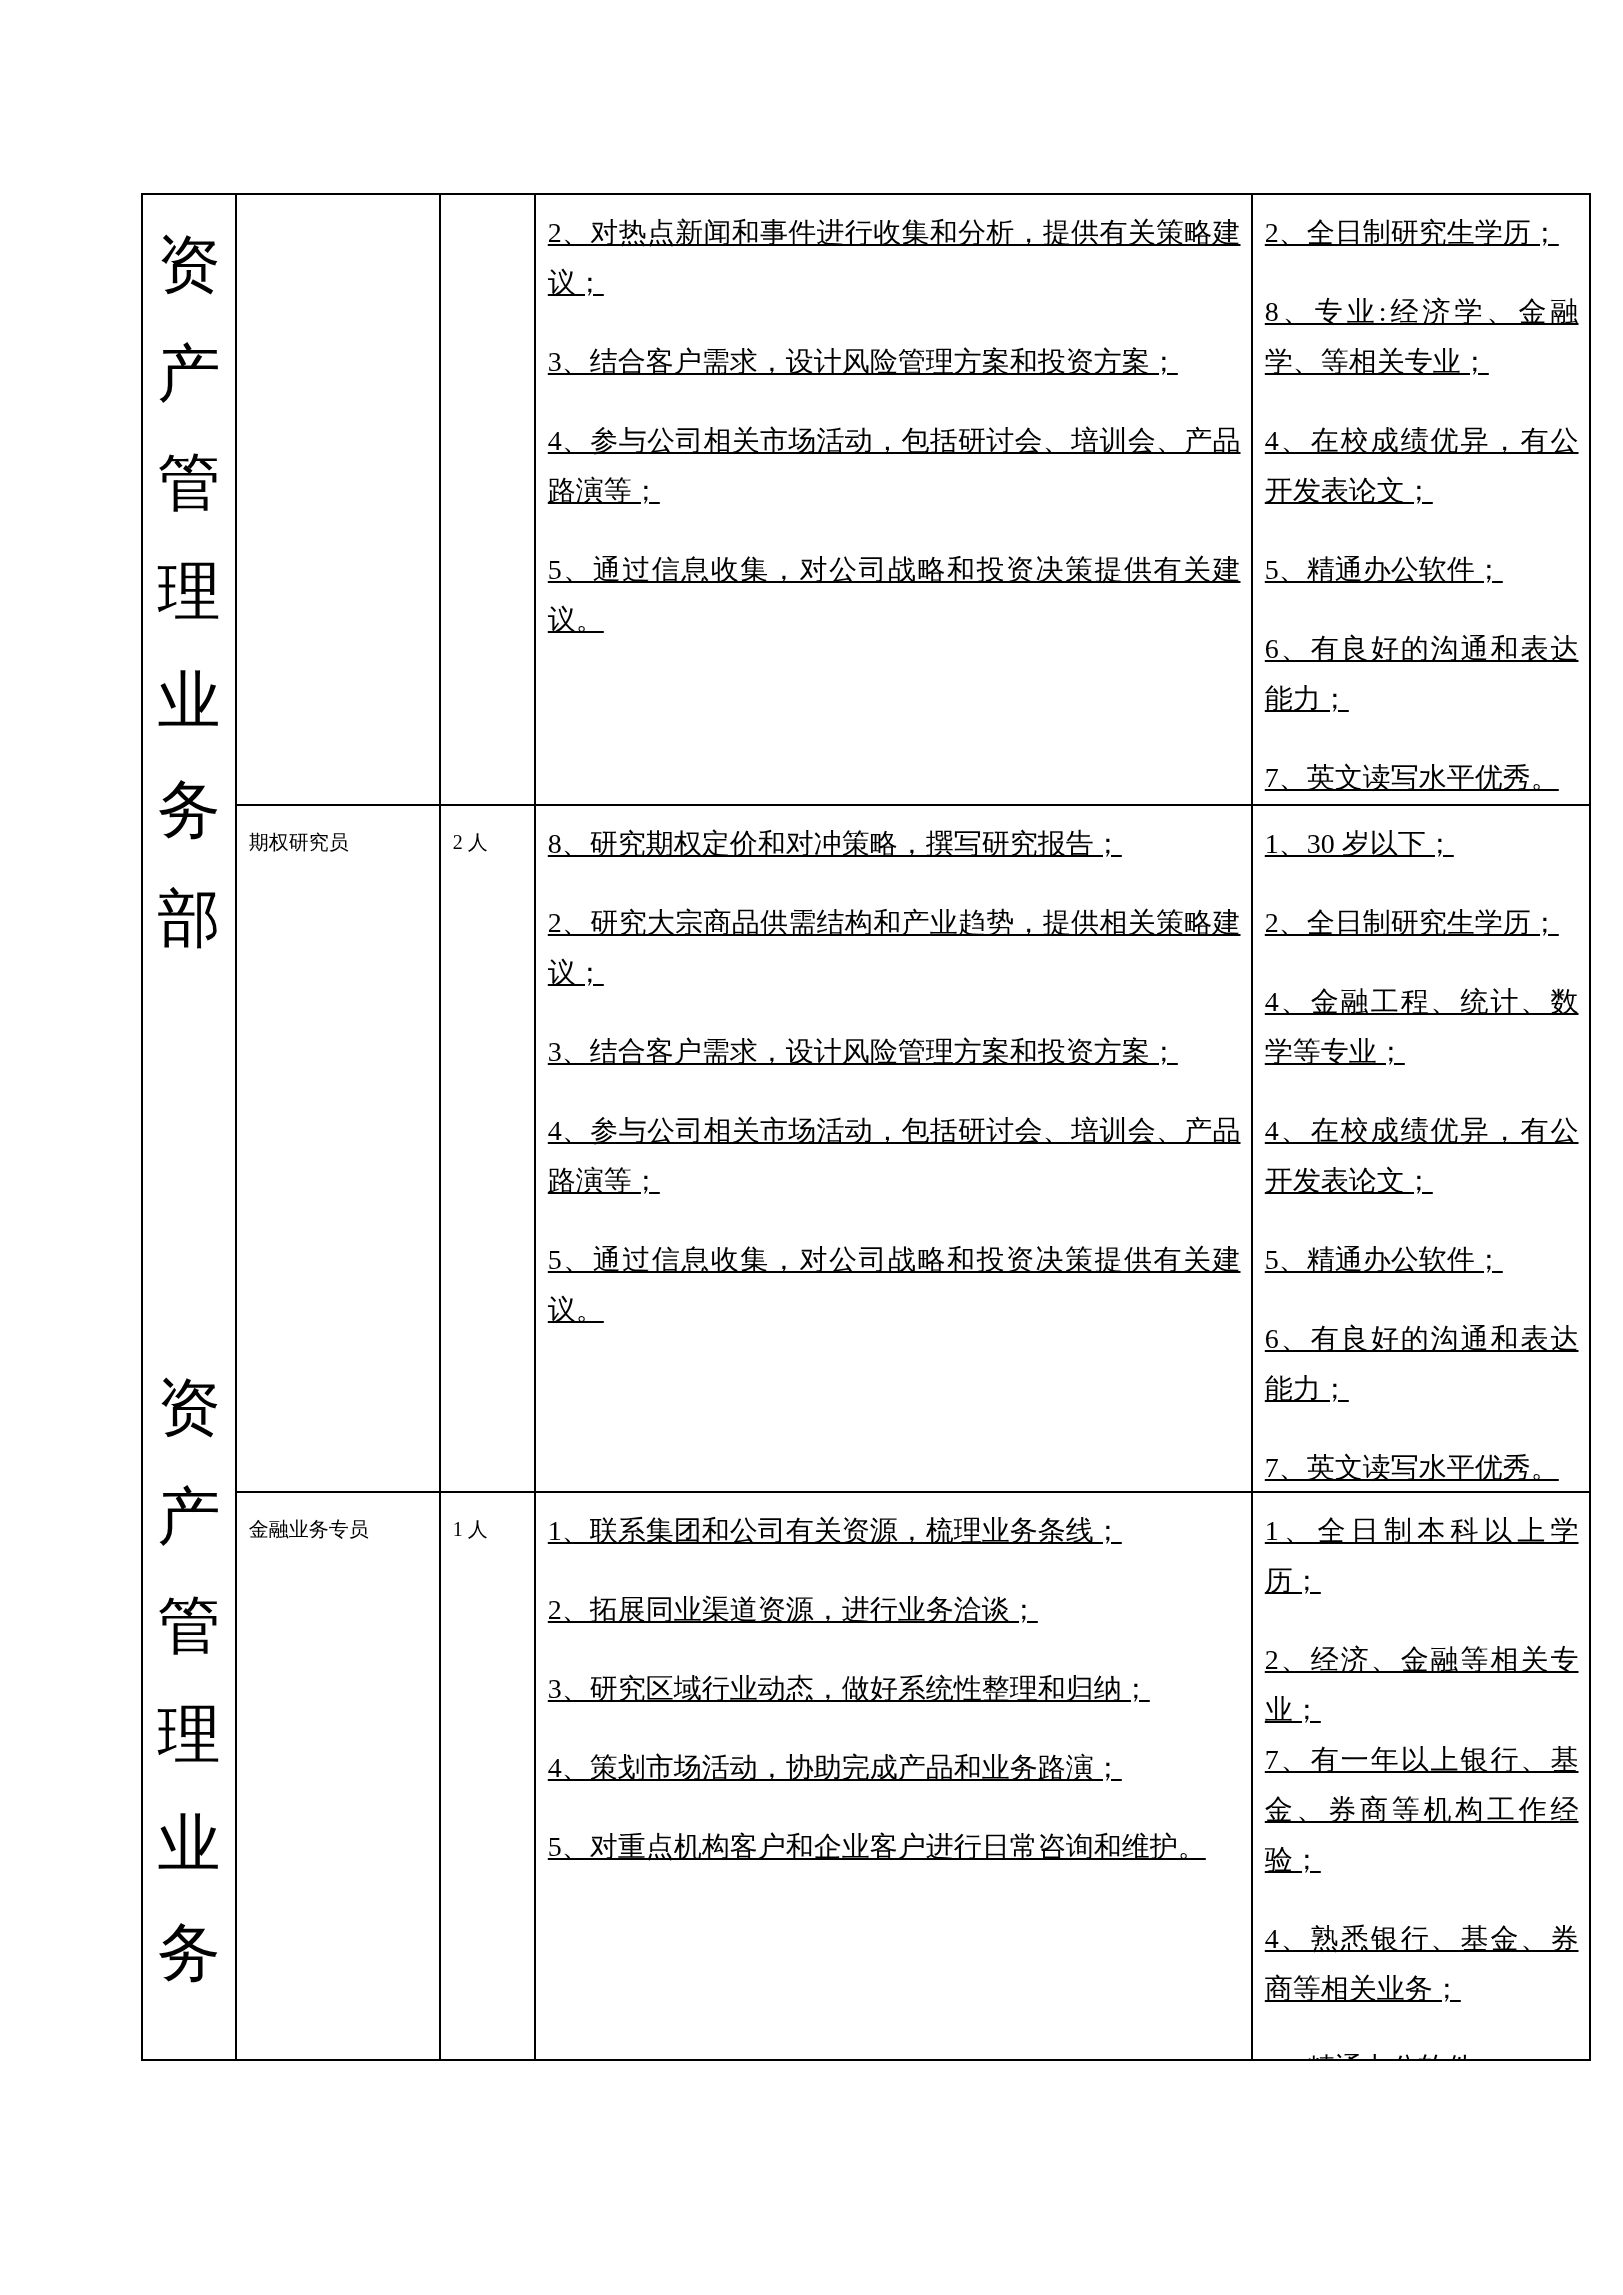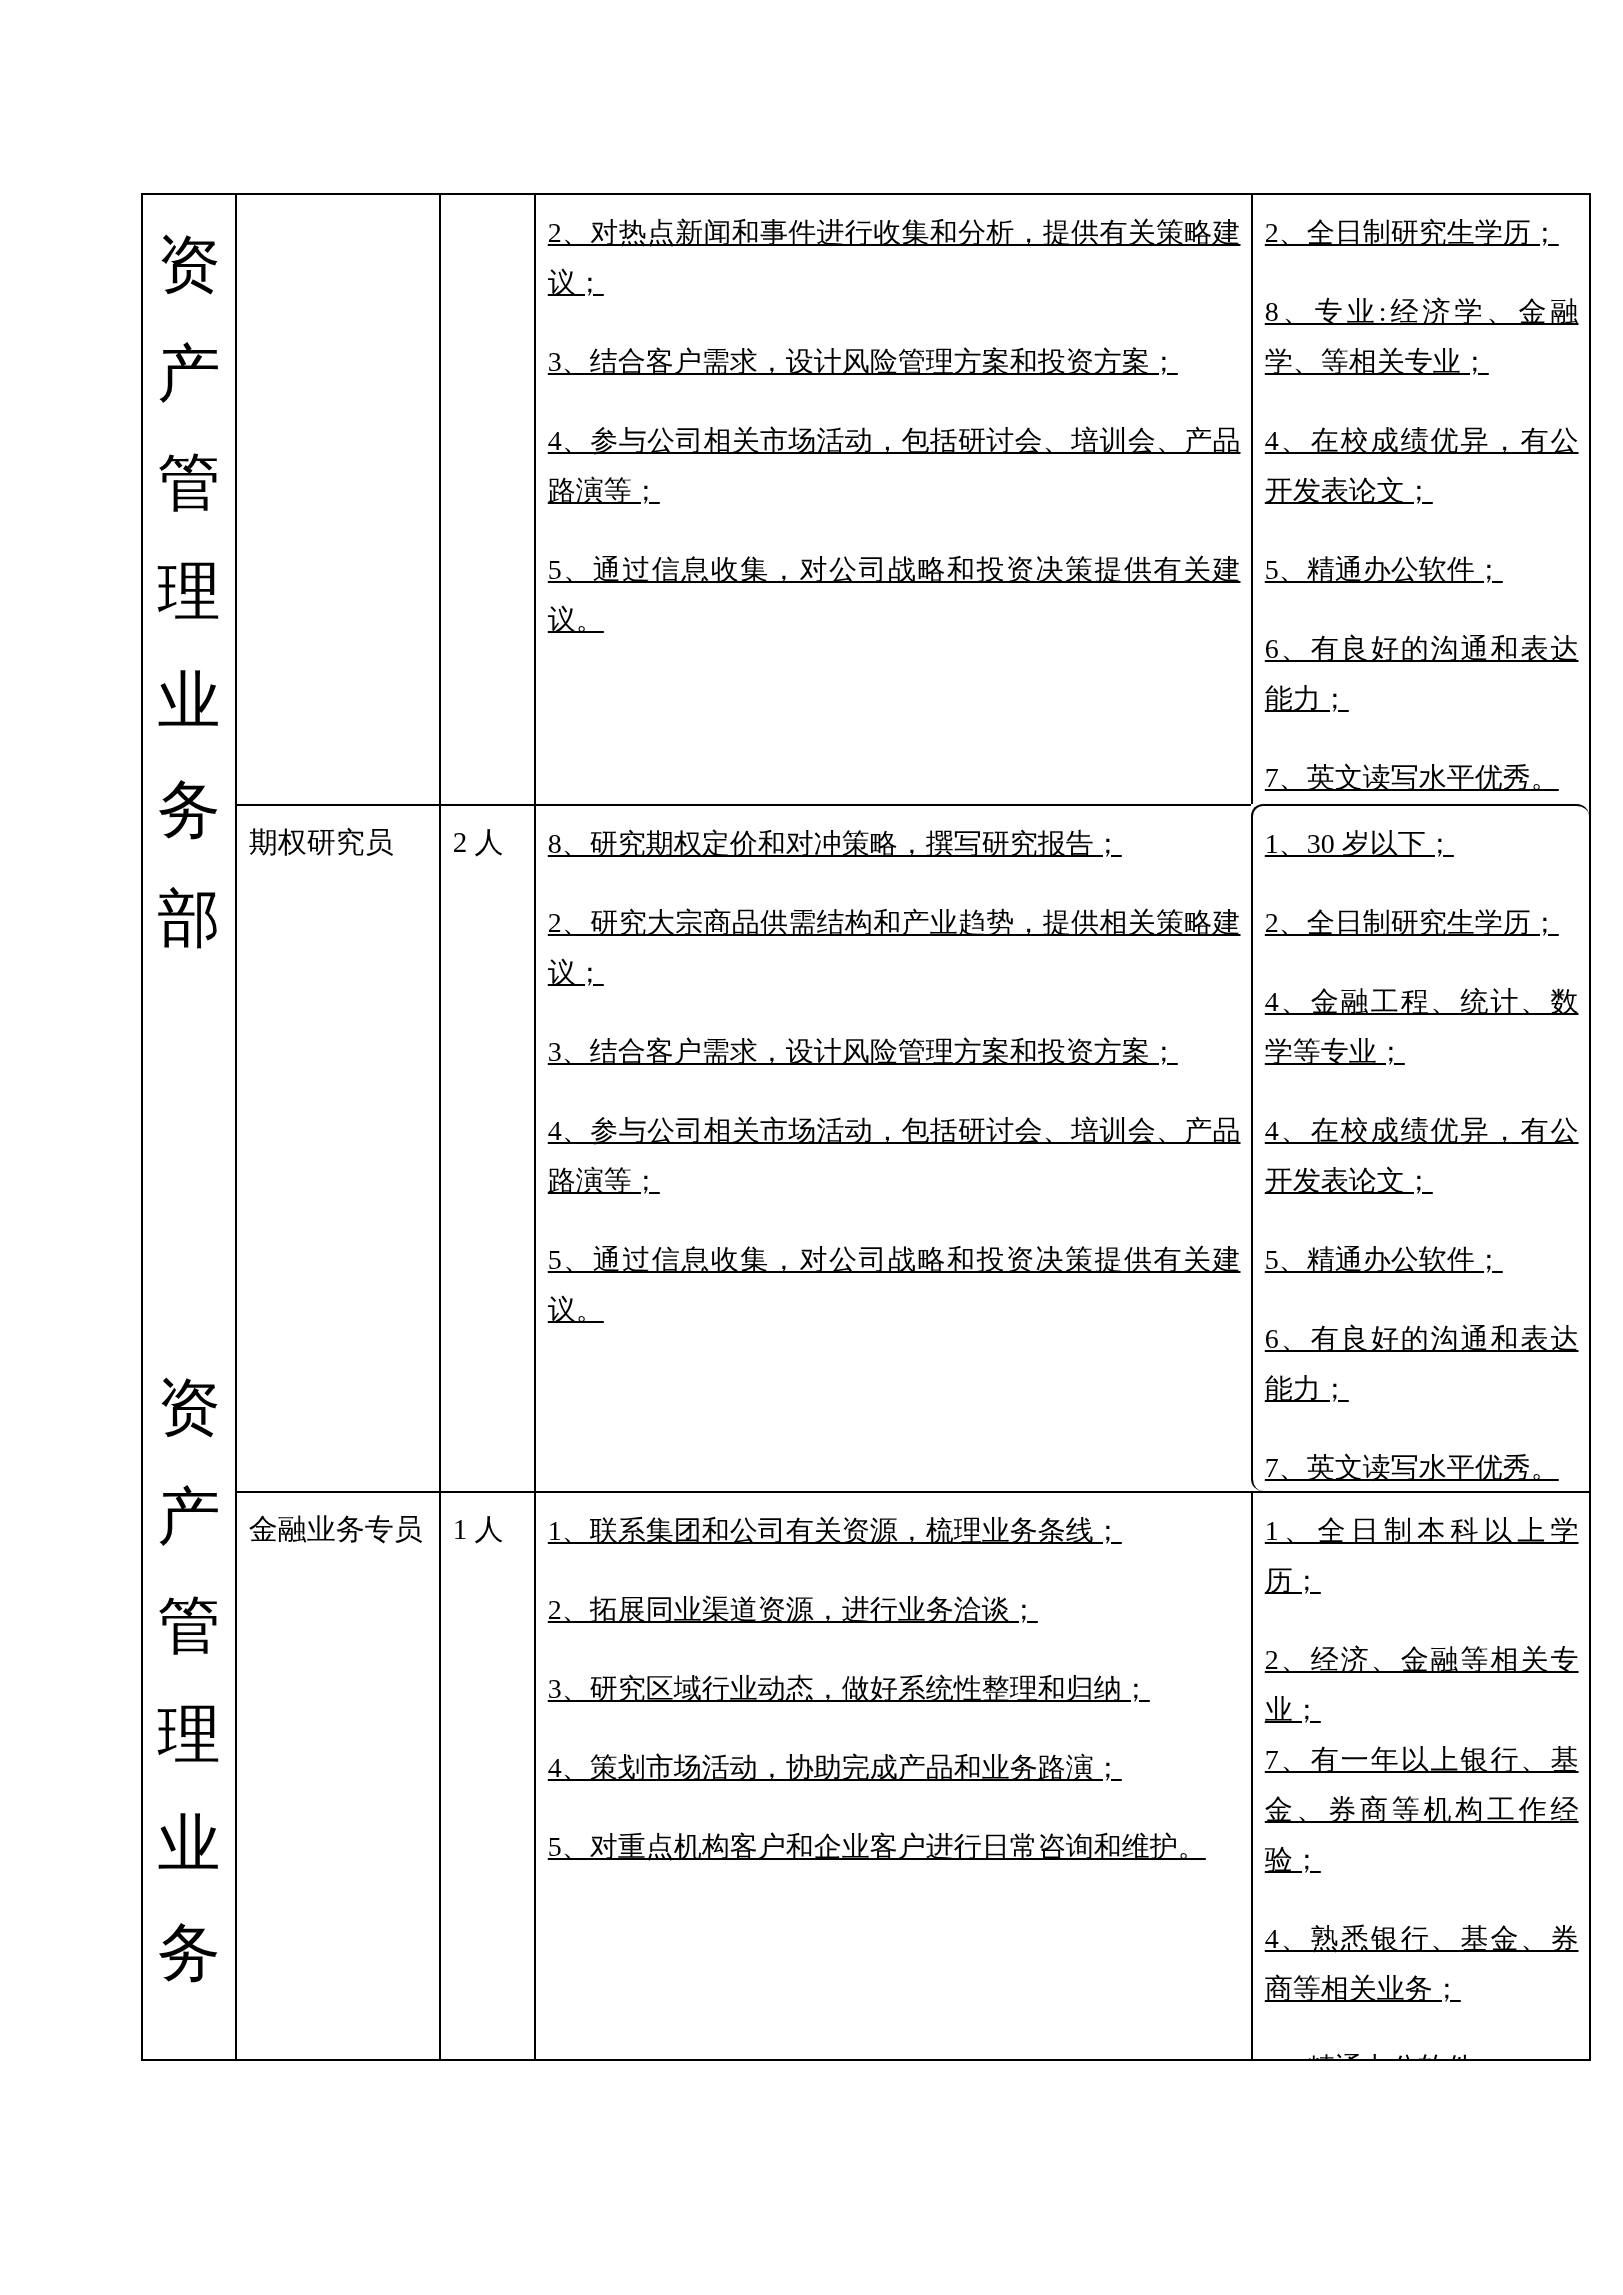--- a/index.html
+++ b/index.html
@@ -45,21 +45,21 @@
     height: 109px;
     display: flex;
     align-items: center;
     justify-content: center;
     font-size: 63px;
     line-height: 1;
   }
   
   .pos-cell, .count-cell {
     padding: 13px 9.2px 0 11.8px;
-    font-size: 29px;
+    font-size: 20px;
     line-height: 46px;
     white-space: nowrap;
   }
   
   .text-cell { padding: 13px 10.5px 6.5px 11.8px; }
   .text-cell p {
     margin: 29px 0 0 0;
     font-size: 28px;
     line-height: 50px;
     text-align: justify;
@@ -111,21 +111,21 @@
       </div>
       <div class="cell pos-cell" style="grid-area: 2 / 2;">期权研究员</div>
       <div class="cell count-cell" style="grid-area: 2 / 3;">2 人</div>
       <div class="cell text-cell" style="grid-area: 2 / 4;">
         <p>8、研究期权定价和对冲策略，撰写研究报告；</p>
         <p>2、研究大宗商品供需结构和产业趋势，提供相关策略建议；</p>
         <p>3、结合客户需求，设计风险管理方案和投资方案；</p>
         <p>4、参与公司相关市场活动，包括研讨会、培训会、产品路演等；</p>
         <p>5、通过信息收集，对公司战略和投资决策提供有关建议。</p>
       </div>
-      <div class="cell text-cell" style="grid-area: 2 / 5; border-radius: 12px;">
+      <div class="cell text-cell" style="grid-area: 2 / 5;">
         <p>1、30 岁以下；</p>
         <p>2、全日制研究生学历；</p>
         <p>4、金融工程、统计、数学等专业；</p>
         <p>4、在校成绩优异，有公开发表论文；</p>
         <p>5、精通办公软件；</p>
         <p>6、有良好的沟通和表达能力；</p>
         <p>7、英文读写水平优秀。</p>
       </div>
       <div class="cell pos-cell" style="grid-area: 3 / 2;">金融业务专员</div>
       <div class="cell count-cell" style="grid-area: 3 / 3;">1 人</div>

